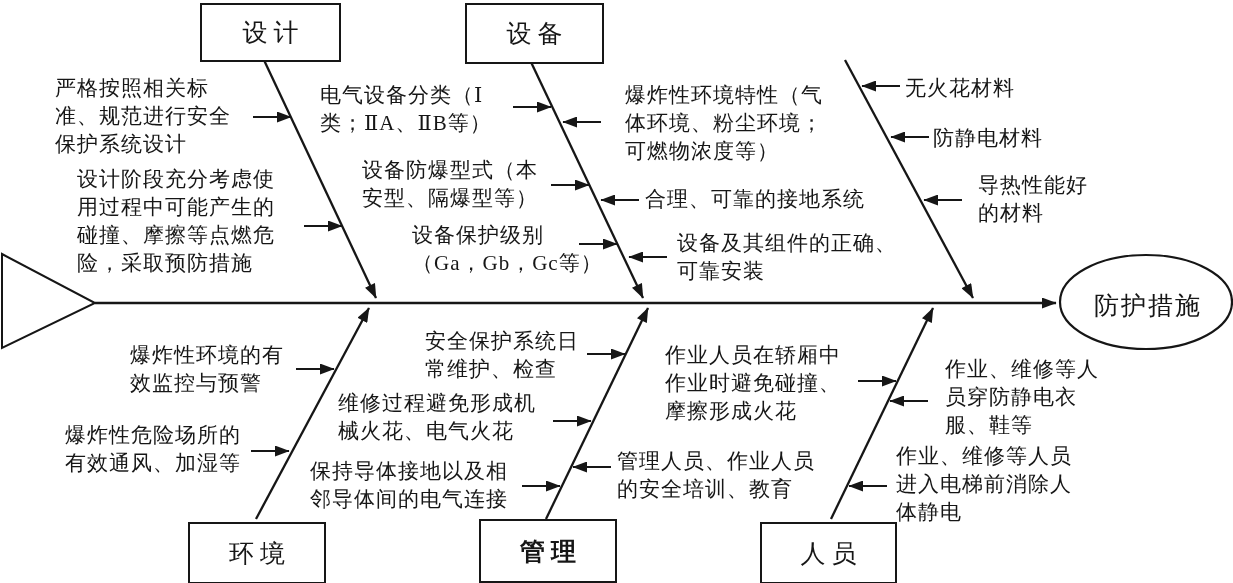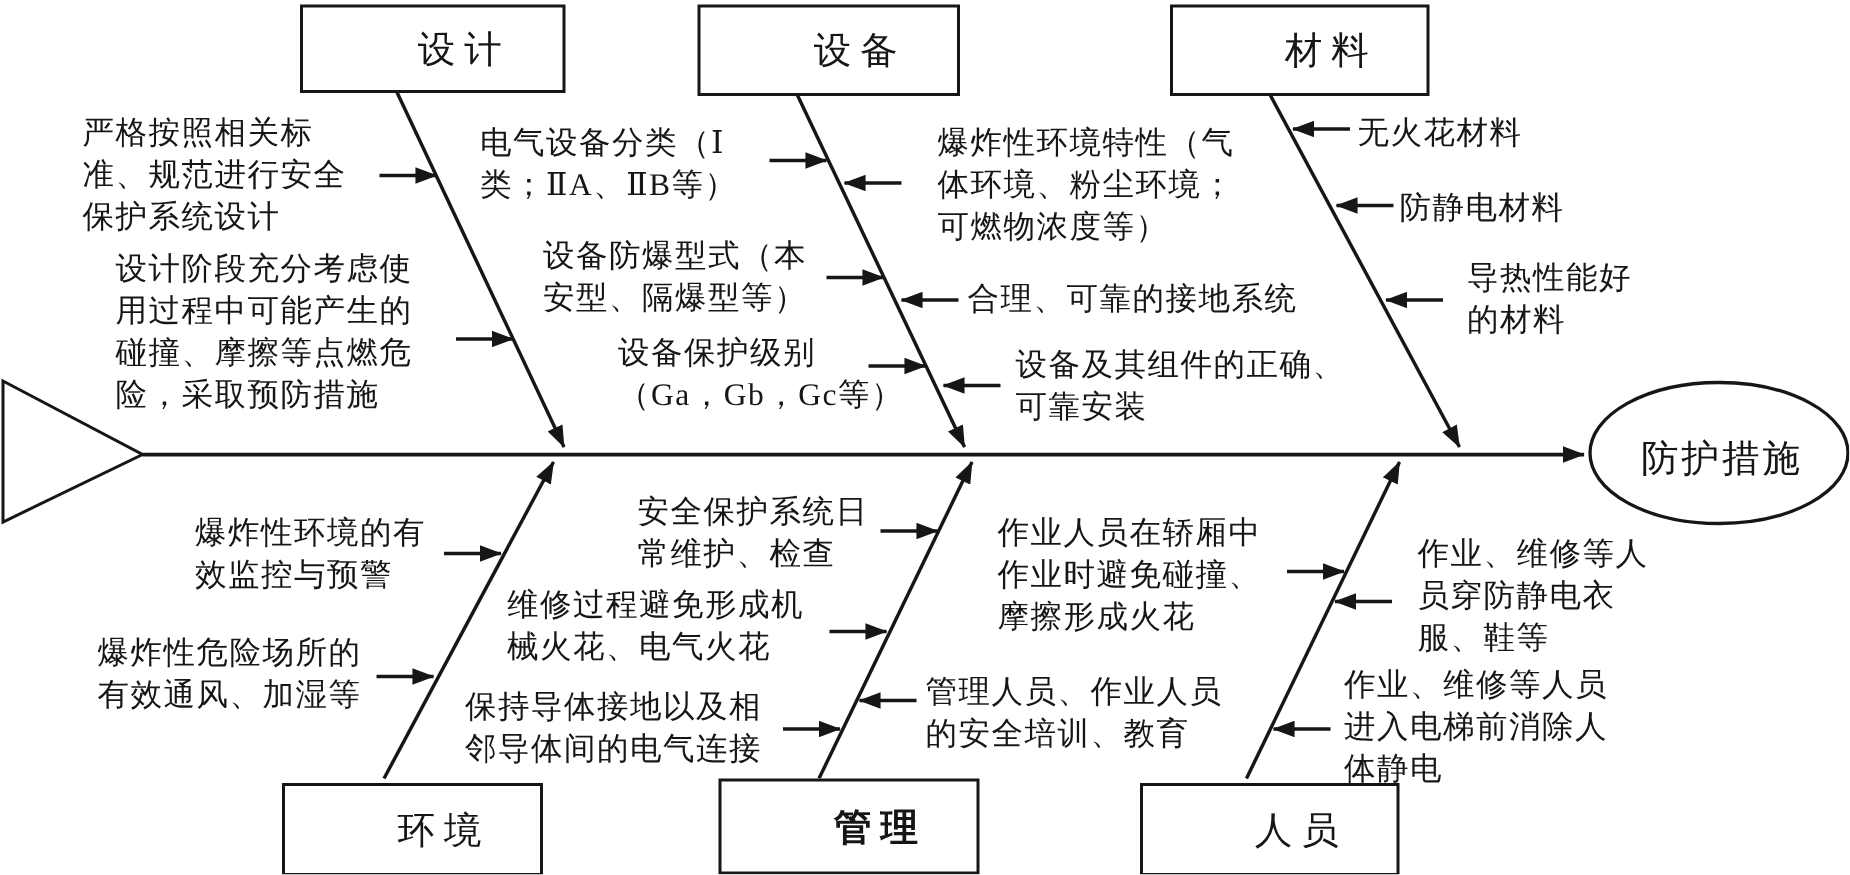--- a/index.html
+++ b/index.html
@@ -8,21 +8,21 @@
     font-family:"Liberation Serif","DejaVu Serif",serif;color:#111;
   }
   #bones{position:absolute;left:0;top:0;z-index:1;}
   .cause{
     position:absolute;z-index:2;font-size:21px;line-height:28px;letter-spacing:1px;
     white-space:pre-line;color:#161616;
   }
   .cat-box{
     position:absolute;z-index:3;background:#fff;border:2px solid #161616;
     display:flex;align-items:center;justify-content:center;
-    font-size:25px;letter-spacing:6px;text-indent:6px;color:#161616;padding-left:36px;
+    font-size:25px;letter-spacing:6px;text-indent:6px;color:#161616;
   }
   .effect-label{
     position:absolute;z-index:3;font-size:25px;letter-spacing:2px;
     text-align:center;color:#161616;
   }
 </style>
 </head>
 <body>
 
 <div id="stage">
@@ -75,23 +75,20 @@
 
     <line x1="928" y1="401" x2="890" y2="401" stroke="#161616" stroke-width="2.2" marker-end="url(#ah)"></line>
     <line x1="887" y1="486" x2="849" y2="486" stroke="#161616" stroke-width="2.2" marker-end="url(#ah)"></line>
   </svg>
 
   <div class="cat-box" style="left:200px;top:3px;width:137px;height:55px;">
     <span>设计</span>
   </div>
   <div class="cat-box" style="left:465px;top:3px;width:135px;height:57px;">
     <span>设备</span>
-  </div>
-  <div class="cat-box" style="left:780px;top:3px;width:133px;height:57px;">
-    <span>材料</span>
   </div>
   <div class="cat-box" style="left:188px;top:522px;width:134px;height:58px;">
     <span>环境</span>
   </div>
   <div class="cat-box" style="left:479px;top:519px;width:134px;height:60px;font-weight:bold;">
     <span>管理</span>
   </div>
   <div class="cat-box" style="left:760px;top:522px;width:133px;height:58px;">
     <span>人员</span>
   </div>

